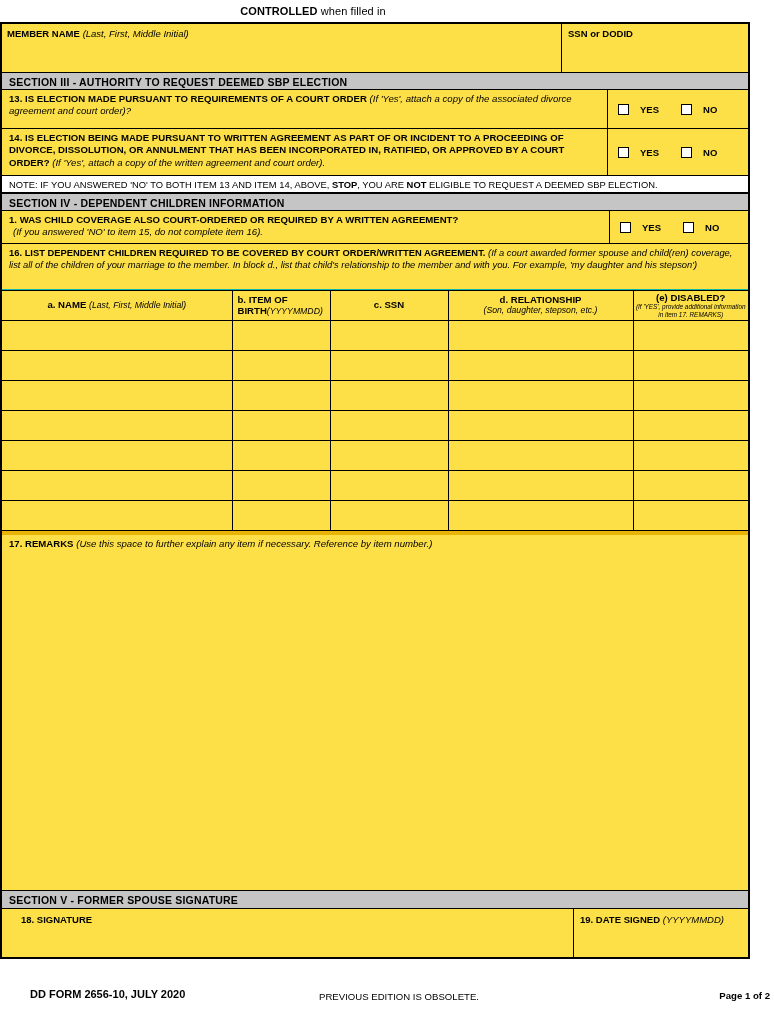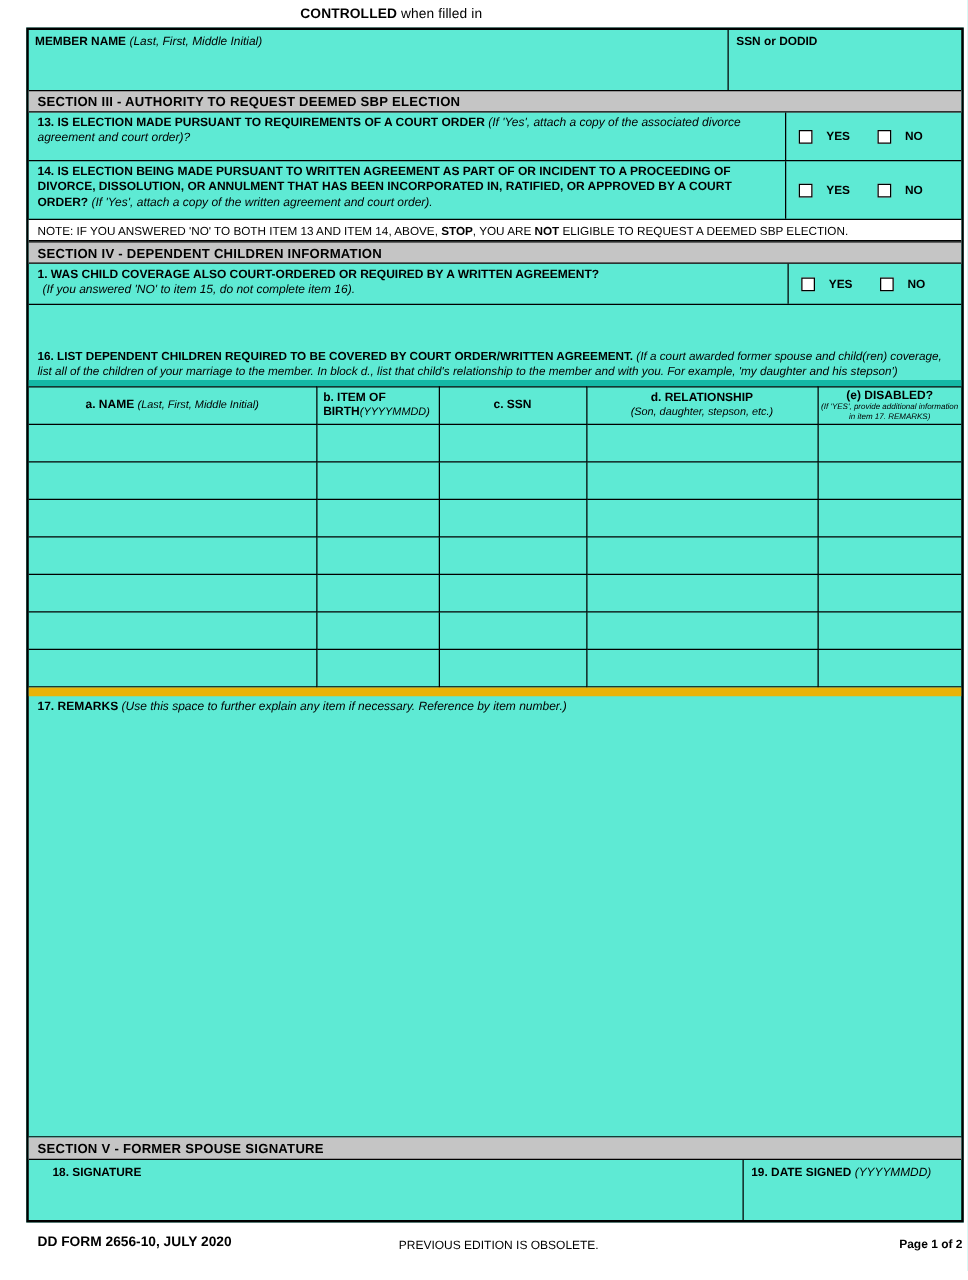--- a/index.html
+++ b/index.html
@@ -29,26 +29,26 @@
     padding-top: 5px;
     height: 17px;
     line-height: 13px;
     letter-spacing: 0.1px;
   }
   .top-banner b { font-weight: bold; }
 
   
   .form-frame {
     position: absolute;
-    left: 21px;
+    left: 0;
     top: 22px;
     width: 750px;
     border: 2px solid #000;
     box-sizing: border-box;
-    background: #5eead4;
+    background: #fde047;
   }
 
   .row { display: flex; }
   .cell { box-sizing: border-box; }
 
   
   .namerow { height: 48px; }
   .namerow .namecell {
     width: 560px;
     padding: 4px 5px 0 5px;
@@ -129,25 +129,24 @@
     padding: 3px 6px 3px 7px;
     height: 17px;
     box-sizing: border-box;
     line-height: 11px;
     background: #fff;
   }
   .note-row b { font-weight: bold; }
 
   
   .item16 {
-    border-bottom: 5px solid #14b8a6;
+    border-bottom: 1px solid #14b8a6;
     font-size: 9.4px;
     line-height: 11.8px;
-    padding: 3px 6px 1px 7px;
-    margin-top: 32px;
+    padding: 3px 6px 18px 7px;
   }
 
   
   .ctable { width: 100%; border-collapse: collapse; table-layout: fixed; border-radius: 30px; }
   .ctable th, .ctable td {
     border: 1px solid #000;
     box-sizing: border-box;
     padding: 0;
   }
   .ctable th {
@@ -166,21 +165,21 @@
     padding-top: 3px;
   }
   .ctable td { height: 30px; }
   .th-ital { font-style: italic; font-weight: normal; font-size: 8.7px; }
   .th-tiny { font-style: italic; font-weight: normal; font-size: 6.4px; line-height: 7.6px; display:block; }
   .ctable tr td:first-child, .ctable tr th:first-child { border-left: none; }
   .ctable tr td:last-child, .ctable tr th:last-child { border-right: none; }
 
   
   .remarks {
-    border-top: 7px solid #eab308;
+    border-top: 4px solid #eab308;
     border-bottom: 1px solid #000;
     height: 360px;
     box-sizing: border-box;
     padding: 3px 6px 0 7px;
     font-size: 9.6px;
   }
 
   
   .sig-row { height: 48px; }
   .sig-row .sigcell {

